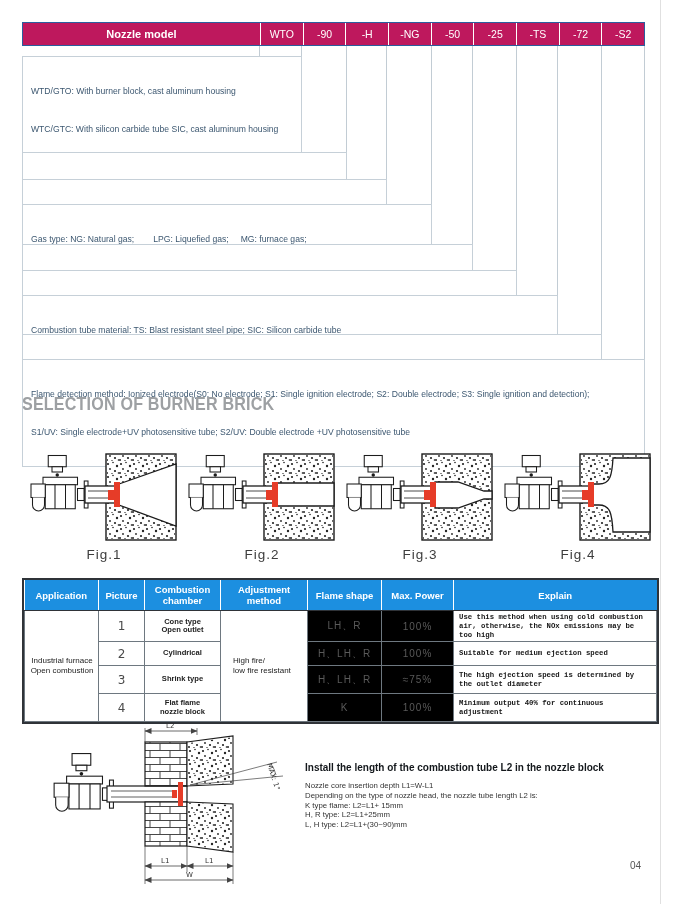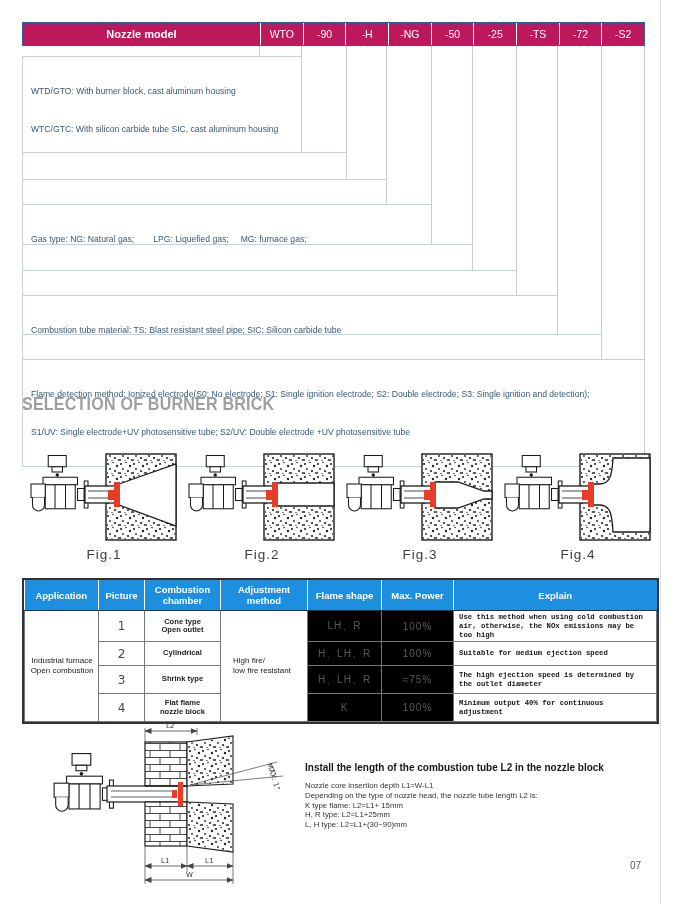--- a/index.html
+++ b/index.html
@@ -332,15 +332,15 @@
 
   <div class="install">
     <p class="install-title">Install the length of the combustion tube L2 in the nozzle block</p>
     <div class="install-line">Nozzle core insertion depth L1=W-L1</div>
     <div class="install-line">Depending on the type of nozzle head, the nozzle tube length L2 is:</div>
     <div class="install-line">K type flame: L2=L1+ 15mm</div>
     <div class="install-line">H, R type: L2=L1+25mm</div>
     <div class="install-line">L, H type: L2=L1+(30~90)mm</div>
   </div>
 
-  <div class="page-num">07</div>
+  <div class="page-num">04</div>
   <div class="edge"></div>
 </div>
 
 </body></html>

